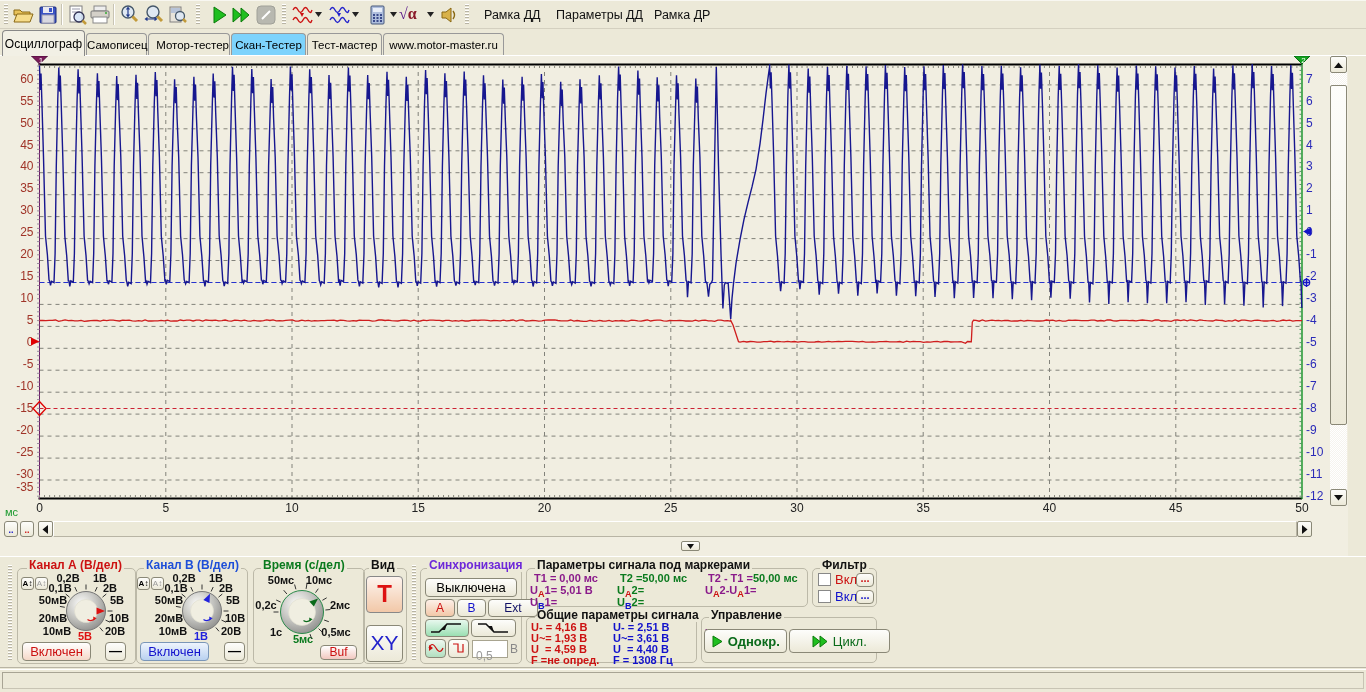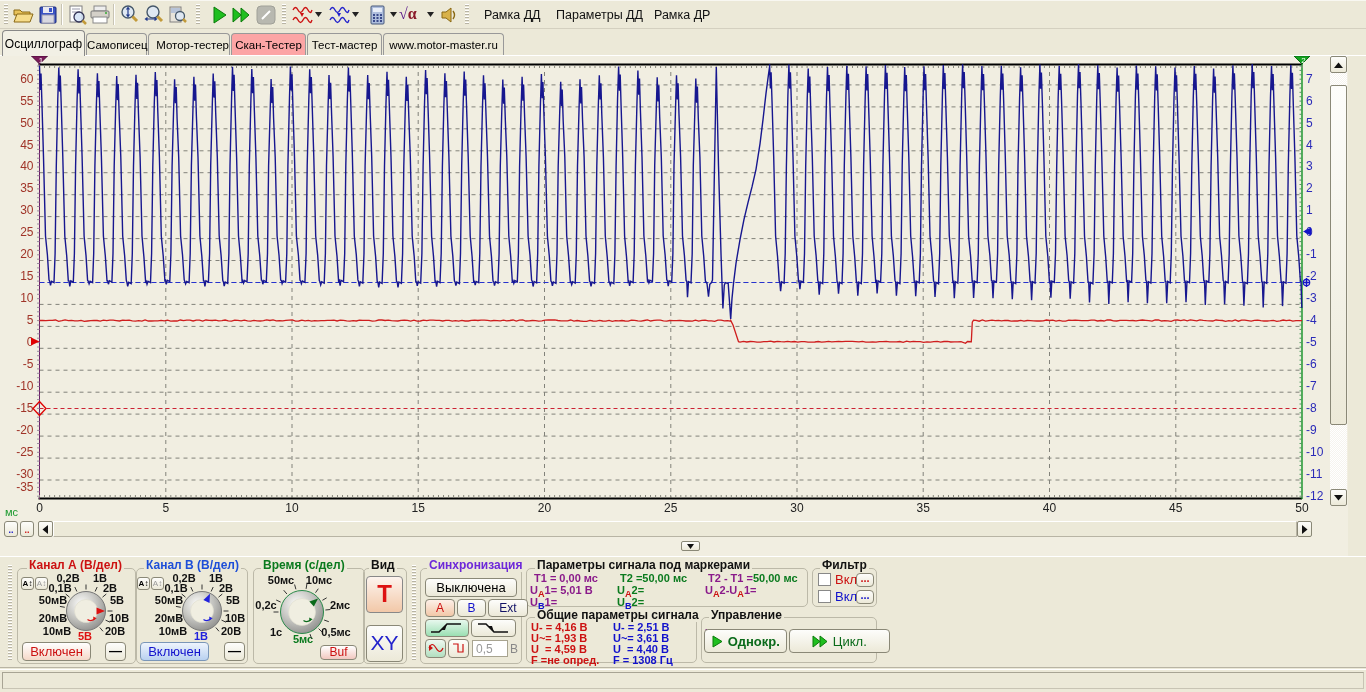--- a/index.html
+++ b/index.html
@@ -115,21 +115,21 @@
     <path d="M4 8 h4 l5 -4 v14 l-5 -4 H4 Z" fill="#d8b24a" stroke="#8a6914"></path>
     <path d="M15 7 q3 4 0 8" fill="none" stroke="#8a6914" stroke-width="1.4"></path>
   </svg>
 <div class="tbtxt" style="left:484px">Рамка ДД</div>
 <div class="tbtxt" style="left:556px">Параметры ДД</div>
 <div class="tbtxt" style="left:654px">Рамка ДР</div>
 <div class="abs" style="left:0;top:29px;width:1366px;height:27px;background:#ece9d8"></div>
 <div class="abs" style="left:2px;top:30px;width:83px;height:26px;background:#f2f0e5;border:1px solid #888;border-bottom:none;border-radius:4px 4px 0 0;font-size:12px;text-align:center;line-height:26px;white-space:nowrap;overflow:hidden;z-index:3">Осциллограф</div>
 <div class="abs" style="left:86px;top:33px;width:61px;height:23px;background:#ece9d8;border:1px solid #999;border-bottom:none;border-radius:4px 4px 0 0;font-size:11.5px;text-align:center;line-height:22px;white-space:nowrap">Самописец</div>
 <div class="abs" style="left:148px;top:33px;width:82px;height:23px;background:#ece9d8;border:1px solid #999;border-bottom:none;border-radius:4px 4px 0 0;font-size:11.5px;text-align:right;line-height:22px;white-space:nowrap">Мотор-тестер</div>
-<div class="abs" style="left:231px;top:33px;width:75px;height:23px;background:#fca5a5;border:1px solid #999;border-bottom:none;border-radius:4px 4px 0 0;font-size:11.5px;text-align:center;line-height:22px;white-space:nowrap">Скан-Тестер</div>
+<div class="abs" style="left:231px;top:33px;width:75px;height:23px;background:#7dd3fc;border:1px solid #999;border-bottom:none;border-radius:4px 4px 0 0;font-size:11.5px;text-align:center;line-height:22px;white-space:nowrap">Скан-Тестер</div>
 <div class="abs" style="left:307px;top:33px;width:75px;height:23px;background:#ece9d8;border:1px solid #999;border-bottom:none;border-radius:4px 4px 0 0;font-size:11.5px;text-align:center;line-height:22px;white-space:nowrap">Тест-мастер</div>
 <div class="abs" style="left:383px;top:33px;width:121px;height:23px;background:#ece9d8;border:1px solid #999;border-bottom:none;border-radius:4px 4px 0 0;font-size:11.5px;text-align:center;line-height:22px;white-space:nowrap">www.motor-master.ru</div>
 <div class="abs" style="left:0;top:55px;width:1366px;height:1px;background:#fff;z-index:2"></div>
 <div class="abs" style="left:0;top:56px;width:1366px;height:500px;background:#f1eee1"></div>
 <svg width="1366" height="500" viewBox="0 56 1366 500" style="position:absolute;left:0;top:56px">
 <line x1="39.5" y1="84.9" x2="1302.0" y2="84.9" stroke="#82827a" stroke-width="1" stroke-dasharray="4,4"></line>
 <line x1="39.5" y1="106.9" x2="1302.0" y2="106.9" stroke="#82827a" stroke-width="1" stroke-dasharray="4,4"></line>
 <line x1="39.5" y1="128.8" x2="1302.0" y2="128.8" stroke="#82827a" stroke-width="1" stroke-dasharray="4,4"></line>
 <line x1="39.5" y1="150.8" x2="1302.0" y2="150.8" stroke="#82827a" stroke-width="1" stroke-dasharray="4,4"></line>
 <line x1="39.5" y1="172.7" x2="1302.0" y2="172.7" stroke="#82827a" stroke-width="1" stroke-dasharray="4,4"></line>
@@ -1019,37 +1019,37 @@
 <div class="btn" style="left:22px;top:642px;width:69px;height:19px;background:linear-gradient(to bottom,#fff,#f5d8c8);color:#cc1111;font-size:13px;padding-top:1px">Включен</div>
 <div class="btn" style="left:105px;top:642px;width:21px;height:19px;font-weight:bold;font-size:13px;line-height:15px">—</div>
 <div class="btn" style="left:140px;top:642px;width:69px;height:19px;background:linear-gradient(to bottom,#eef4fd,#b9d1f0);color:#1111cc;font-size:13px;padding-top:1px;border-color:#7a96b8">Включен</div>
 <div class="btn" style="left:224px;top:642px;width:21px;height:19px;font-weight:bold;font-size:13px;line-height:15px">—</div>
 <div class="btn" style="left:320px;top:645px;width:37px;height:15px;background:linear-gradient(to bottom,#fff,#f2c8c0);color:#cc1111;font-size:12px;line-height:13px">Buf</div>
 <div class="btn" style="left:366px;top:576px;width:37px;height:37px;background:linear-gradient(to bottom,#fdf4ee,#f2c8a8);border-color:#888;color:#dd1111;font-size:24px;line-height:34px;font-weight:bold">T</div>
 <div class="btn" style="left:366px;top:625px;width:37px;height:37px;color:#2222cc;font-size:21px;line-height:34px">XY</div>
 <div class="btn" style="left:425px;top:578px;width:92px;height:19px;font-size:13px;padding-top:1px">Выключена</div>
 <div class="btn" style="left:425px;top:599px;width:30px;height:18px;background:linear-gradient(to bottom,#fdf0e8,#f2c8a8);color:#cc1111;font-size:12px;padding-top:1px">А</div>
 <div class="btn" style="left:457px;top:599px;width:29px;height:18px;color:#1111cc;font-size:12px;padding-top:1px">В</div>
-<div class="btn" style="left:488px;top:599px;width:40px;height:18px;color:#111166;font-size:12px;padding-top:1px">Ext</div>
+<div class="btn" style="left:488px;top:599px;width:50px;height:18px;color:#111166;font-size:12px;padding-top:1px">Ext</div>
 <div class="btn" style="left:425px;top:619px;width:44px;height:18px;background:linear-gradient(to bottom,#e8f8ee,#9adfb2)"><svg width="40" height="16" viewBox="0 0 40 16">
       <path d="M4 12 h8 l8 -8 h14" fill="none" stroke="#111" stroke-width="1.5"></path>
       <path d="M14 10 l6 -6 l-2 6 Z" fill="#111"></path>
     </svg></div>
 <div class="btn" style="left:471px;top:619px;width:45px;height:18px"><svg width="40" height="16" viewBox="0 0 40 16">
       <path d="M4 4 h8 l8 8 h14" fill="none" stroke="#111" stroke-width="1.5"></path>
       <path d="M14 6 l6 6 l-2 -6 Z" fill="#111"></path>
     </svg></div>
 <div class="btn" style="left:425px;top:639px;width:21px;height:19px;background:linear-gradient(to bottom,#eef8f0,#b2dfc0)"><svg width="18" height="16" viewBox="0 0 18 16">
       <path d="M2 8 q3 -7 7 0 t7 0" fill="none" stroke="#cc1111" stroke-width="1.2"></path>
       <path d="M2 5 l4 3 l-4 3 Z" fill="#cc1111"></path>
     </svg></div>
 <div class="btn" style="left:448px;top:639px;width:21px;height:19px"><svg width="18" height="16" viewBox="0 0 18 16">
       <path d="M3 4 h5 v8 h5 v-8" fill="none" stroke="#cc1111" stroke-width="1.2"></path>
     </svg></div>
-<div class="abs" style="left:472px;top:640px;width:36px;height:17px;background:#fff;border:1px solid #a8a490;color:#999;font-size:12px;padding:1px 3px">0,5</div>
+<div class="abs" style="left:472px;top:640px;width:36px;height:17px;background:#fff;border:1px solid #a8a490;color:#999;font-size:12px;padding:8px 3px">0,5</div>
 <div class="abs" style="left:510px;top:642px;font-size:12px;color:#888">В</div>
 <div class="abs" style="left:534px;top:572px;font-size:11px;font-weight:bold;white-space:nowrap"><span style="color:#8a1a8a">T1 = 0,00 мс</span></div>
 <div class="abs" style="left:620px;top:572px;font-size:11px;font-weight:bold;white-space:nowrap"><span style="color:#0a7a1e">T2 =50,00 мс</span></div>
 <div class="abs" style="left:708px;top:572px;font-size:11px;font-weight:bold;white-space:nowrap"><span style="color:#8a1a8a">T2 - T1 =</span><span style="color:#0a7a1e">50,00 мс</span></div>
 <div class="abs" style="left:530px;top:584px;font-size:11px;font-weight:bold;white-space:nowrap"><span style="color:#8a1a8a">U<sub style="color:#cc1111">А</sub>1= 5,01 В</span></div>
 <div class="abs" style="left:617px;top:584px;font-size:11px;font-weight:bold;white-space:nowrap"><span style="color:#0a7a1e">U<sub style="color:#cc1111">А</sub>2=</span></div>
 <div class="abs" style="left:705px;top:584px;font-size:11px;font-weight:bold;white-space:nowrap"><span style="color:#8a1a8a">U<sub style="color:#cc1111">А</sub>2-U<sub style="color:#cc1111">А</sub>1=</span></div>
 <div class="abs" style="left:530px;top:596px;font-size:11px;font-weight:bold;white-space:nowrap"><span style="color:#8a1a8a">U<sub style="color:#1111cc">В</sub>1=</span></div>
 <div class="abs" style="left:617px;top:596px;font-size:11px;font-weight:bold;white-space:nowrap"><span style="color:#0a7a1e">U<sub style="color:#1111cc">В</sub>2=</span></div>
 <div class="abs" style="left:705px;top:628px;font-size:10px;font-weight:bold;white-space:nowrap"><span style="color:#8a1a8a">U<sub style="color:#1111cc">В</sub>2-U<sub style="color:#1111cc">В</sub>1=</span></div>

